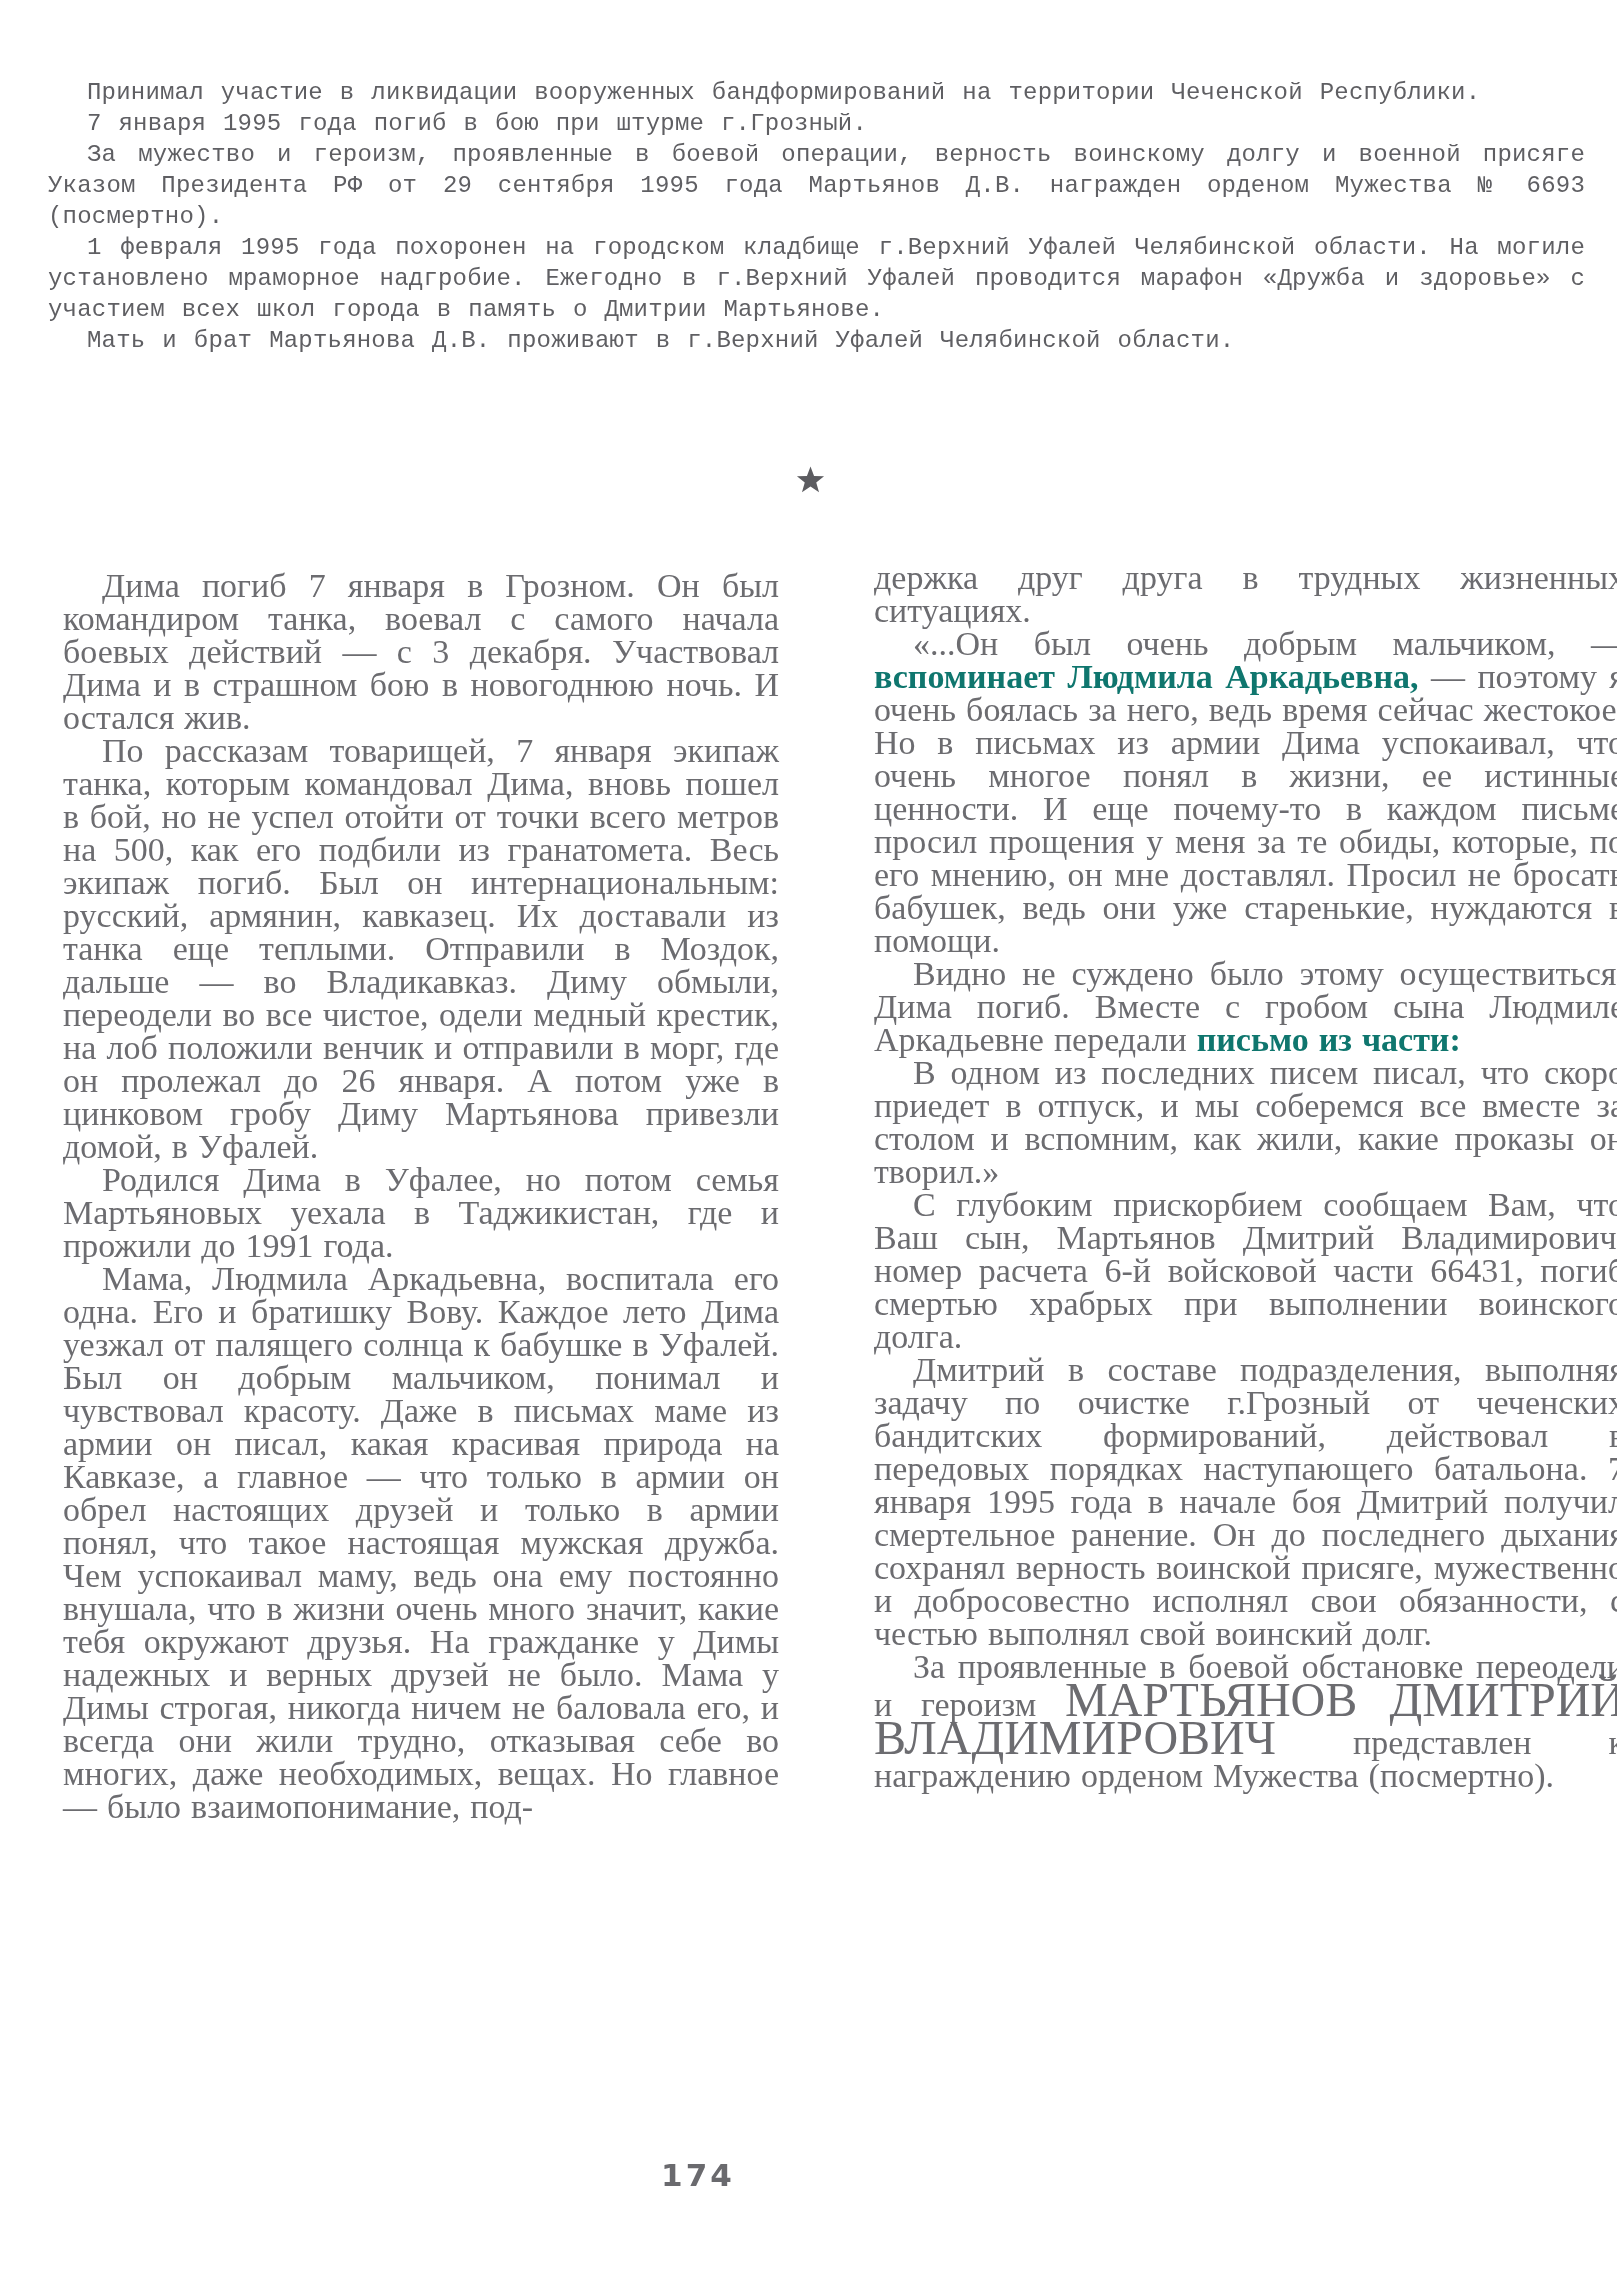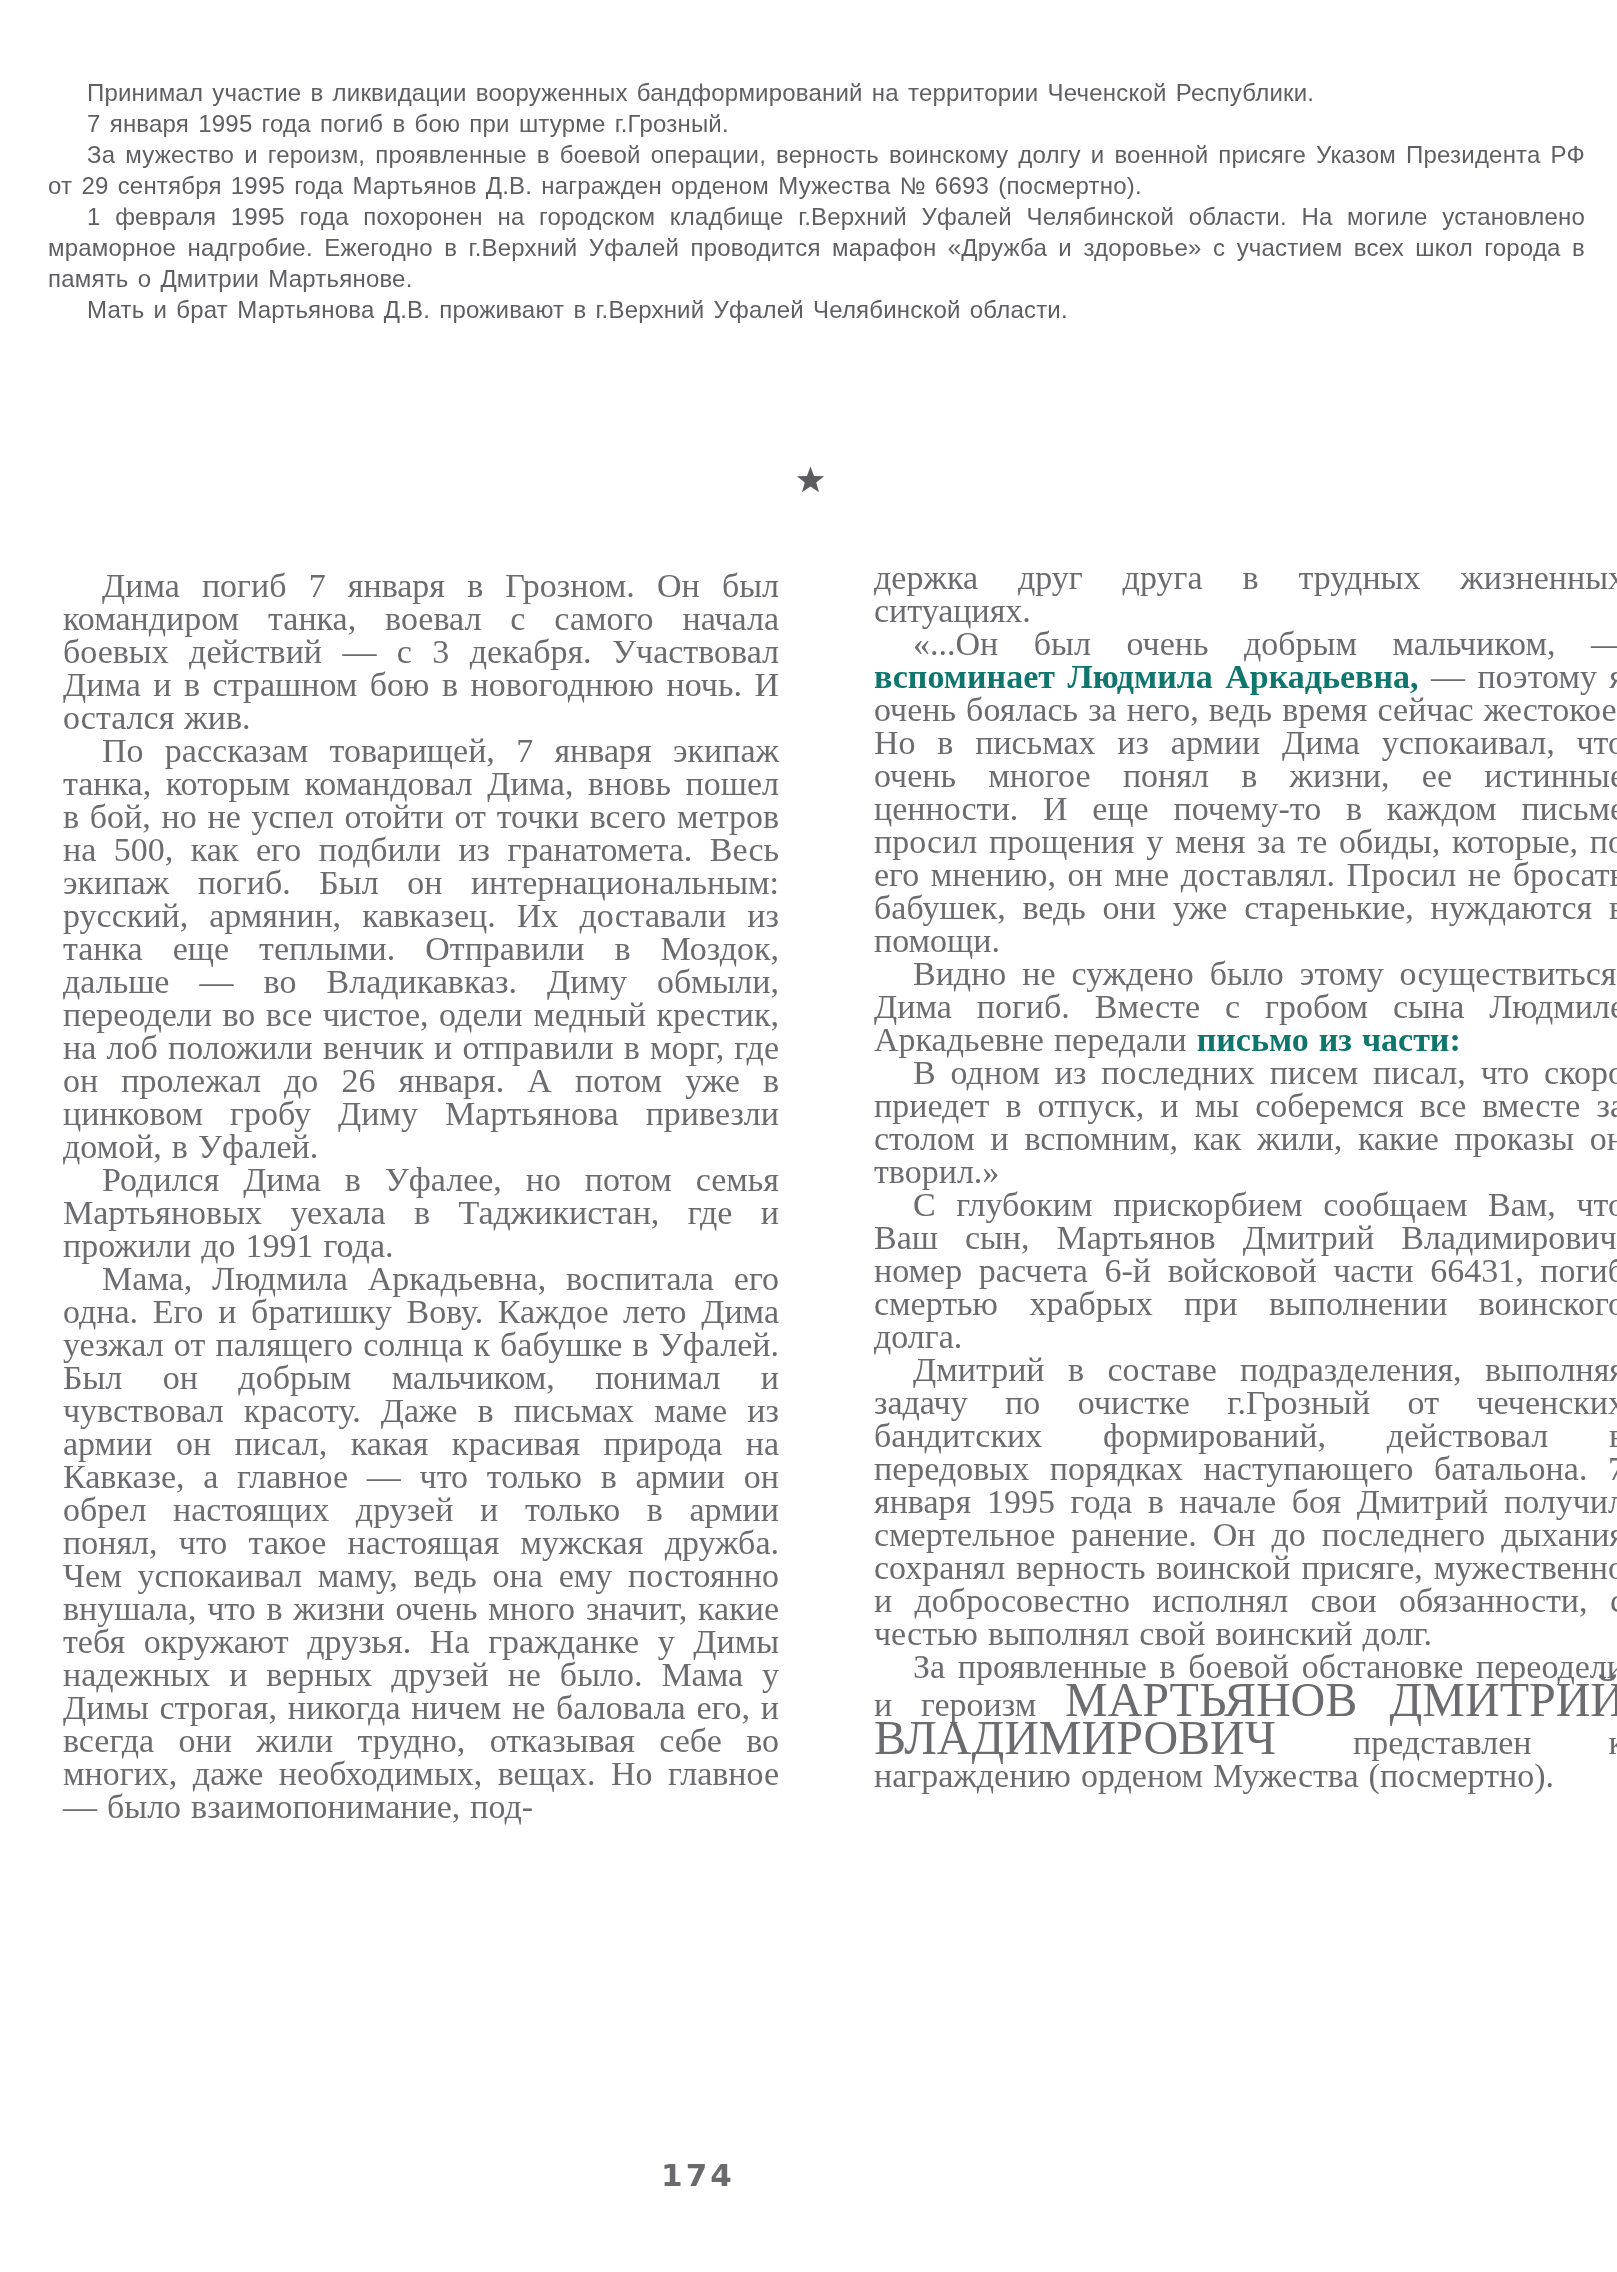--- a/index.html
+++ b/index.html
@@ -12,21 +12,21 @@
       height: 2273px;
       position: relative;
       overflow: hidden;
       color: #6a6a6e;
     }
     .top-block {
       position: absolute;
       left: 48px;
       top: 77px;
       width: 1537px;
-      font-family: Liberation Sans, sans-serif;
+      font-family: Liberation Mono, monospace;
       font-size: 24px;
       line-height: 31px;
       color: #5f5f63;
       letter-spacing: 0.2px;
     }
     .top-block p {
       margin: 0;
       text-align: justify;
       text-indent: 39px;
       word-spacing: 2.3px;

